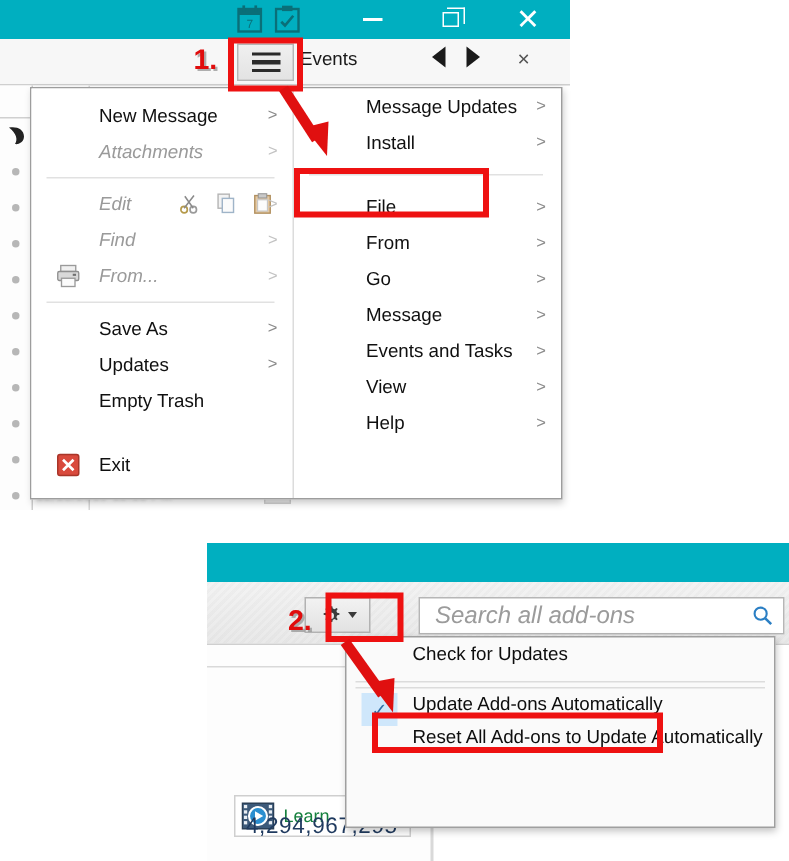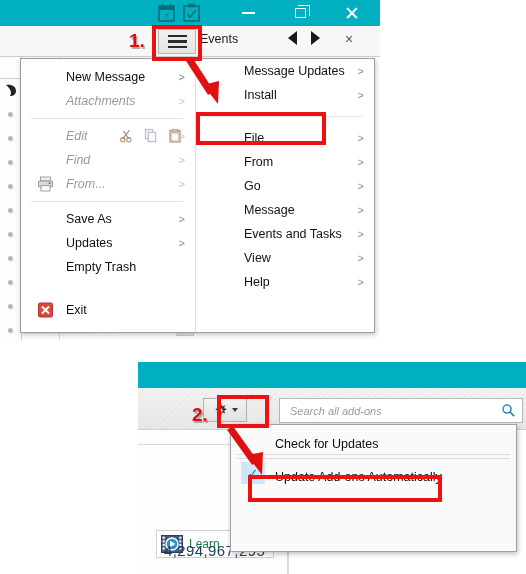--- a/index.html
+++ b/index.html
@@ -119,42 +119,42 @@
   .gear-btn {
     position:absolute; left:65px; top:36px; width:44px; height:24px;
     background:linear-gradient(#f2f2f2,#e2e2e2); border:1px solid #b2b2b2;
     display:flex; align-items:center; justify-content:center; gap:4px;
   }
   .gear-caret { width:0;height:0;border-left:3.5px solid transparent;border-right:3.5px solid transparent;border-top:4.5px solid #3a3a3a; }
   .search-box {
     position:absolute; left:141px; top:36px; width:244px; height:25px;
     background:#fff; border:1px solid #b6b6b6; display:flex; align-items:center;
   }
-  .search-ph { font-size:11px; font-style:italic; color:#9b9b9b; padding-left:10px; }
+  .search-ph { font-size:16px; font-style:italic; color:#9b9b9b; padding-left:10px; }
   .search-ico { position:absolute; right:6px; top:4px; }
   .bot-content { position:absolute; left:0; top:68px; width:388px; height:144px; background:#fff; }
   .bot-panel-l { position:absolute; left:0; top:0; width:150px; height:144px; background:#fdfdfd; border-right:1px solid #d9d9d9; }
   .bot-hr { position:absolute; left:0; top:14px; width:150px; height:1px; background:#d9d9d9; }
   .learn-chip {
     position:absolute; left:18px; top:100px; width:118px; height:28px;
     background:#fff; border:1px solid #cfcfcf; display:flex; align-items:center; gap:6px; padding-left:4px;
   }
   .learn-txt { font-size:12px; color:#15803d; }
   .big-num {
     position:absolute; left:164px; top:542px; font-size:15px; color:#1f3a5f;
     letter-spacing:.4px;
   }
   .bot-divider { position:absolute; left:150px; top:0; width:1px; height:144px; background:#d9d9d9; }
 
   
   .gear-menu {
     position:absolute; left:230px; top:424px; width:287px; height:128px;
     background:#fafafa; border:1px solid #9f9f9f; box-shadow:1px 2px 5px rgba(0,0,0,.25);
   }
-  .gmi { position:relative; height:22px; display:flex; align-items:flex-end; padding-left:44px; font-size:12.5px; color:#0d0d0d; }
+  .gmi { position:relative; height:22px; display:flex; align-items:flex-start; padding-left:44px; font-size:12.5px; color:#0d0d0d; }
   .gmi-sep { height:1px; background:#dcdcdc; margin:3px 6px; }
   .chk-cell {
     position:absolute; left:10px; top:0; width:24px; height:22px;
     background:#cfe7fb; display:flex; align-items:center; justify-content:center;
   }
   .chk { color:#2f6fa8; font-size:13px; line-height:1; }
 </style>
 </head>
 <body>
 
@@ -409,20 +409,23 @@
       <span>Check for Updates</span>
     </div>
     <div class="gmi-sep"></div>
     <div class="gmi-sep"></div>
     <div class="gmi">
       <span class="chk-cell">
         <span class="chk">✓</span>
       </span>
       <span>Update Add-ons Automatically</span>
     </div>
+    <div class="gmi">
+      <span>Reset All Add-ons to Update Automatically</span>
+    </div>
   </div>
 
   <div class="rednum" style="left:192px; top:404px;">2.</div>
   <div class="redbox" style="left:217px; top:395px; width:52px; height:33px;"></div>
   <svg class="redarrow" style="left:225px; top:425px;" width="50" height="55" viewBox="0 0 50 55">
     <path d="M5 3 L30 38" stroke="#e01010" stroke-width="7" fill="none"></path>
     <path d="M22 30 L37 50 L38 27 Z" fill="#e01010"></path>
   </svg>
   <div class="redbox" style="left:248px; top:475px; width:194px; height:27px;"></div>
 

